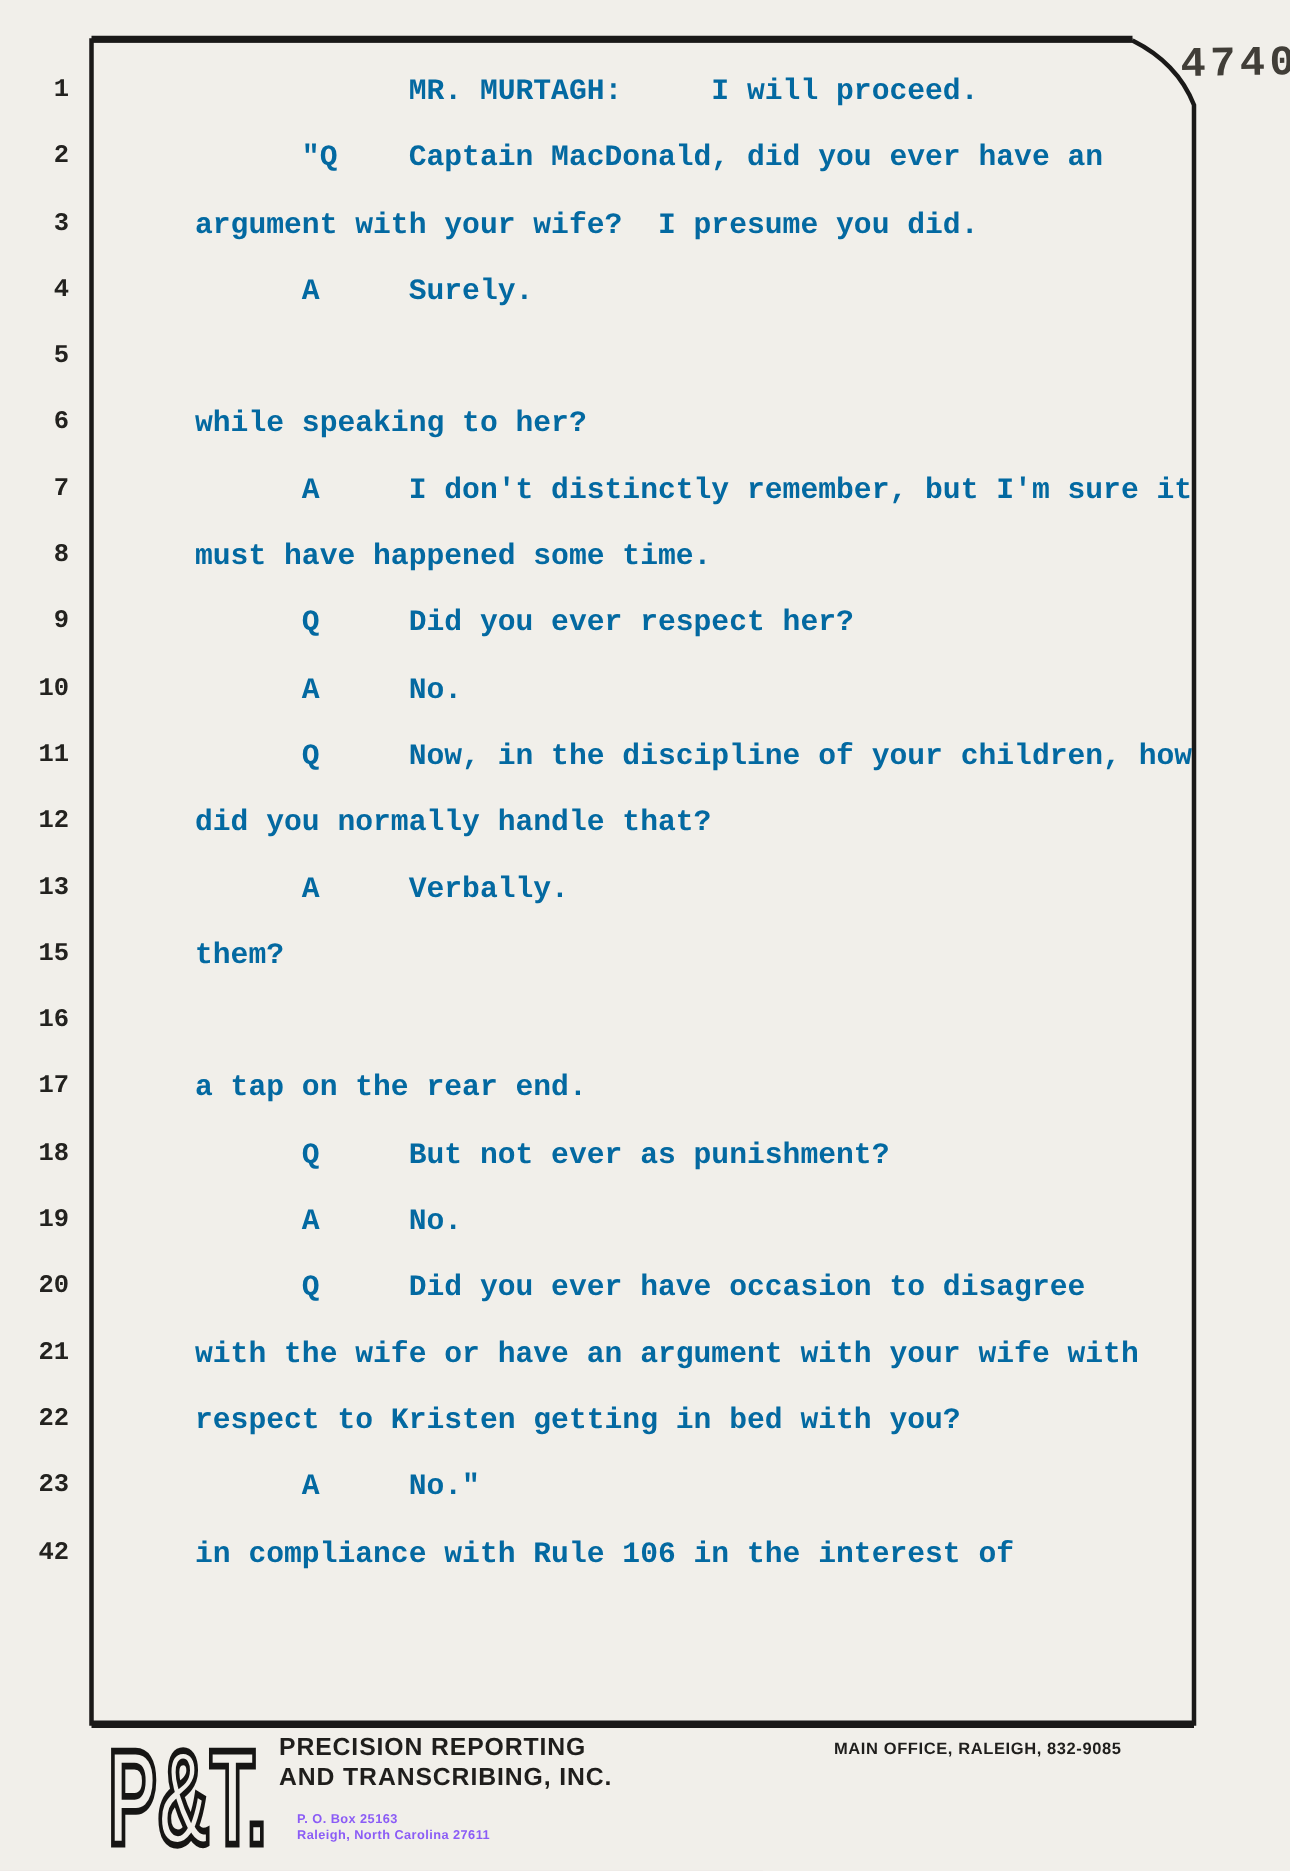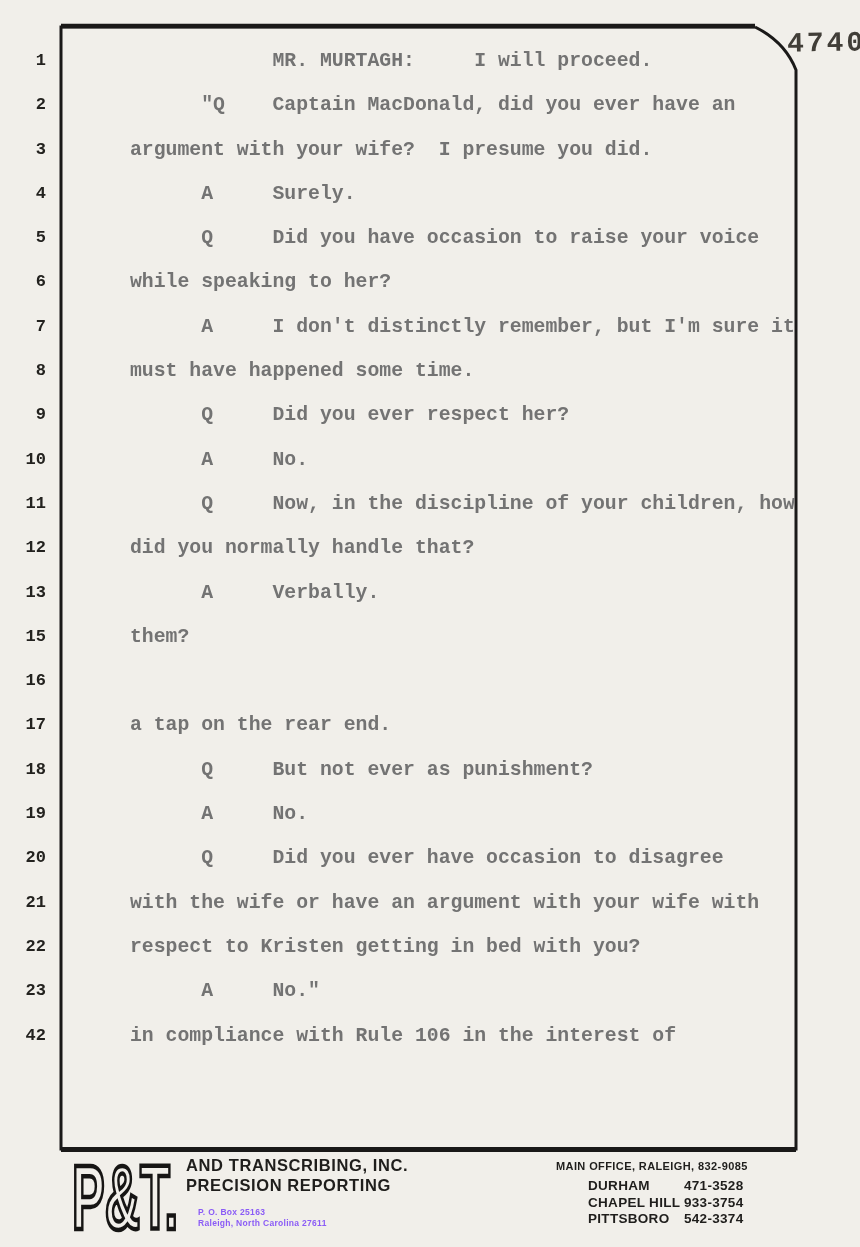--- a/index.html
+++ b/index.html
@@ -27,21 +27,21 @@
   .row .num{
     position:absolute;left:6px;top:0;width:40px;
     text-align:right;
     font-family:"Liberation Mono",monospace;
     font-weight:700;font-size:17px;color:#23221f;
   }
   .row .txt{
     position:absolute;left:130px;top:0;
     white-space:pre;
     font-family:"Liberation Mono",monospace;
-    font-weight:700;font-size:19.8px;color:#737373;
+    font-weight:700;font-size:19.8px;color:#0369a1;
   }
   
   .footer{position:absolute;left:0;top:1150px;width:860px;height:97px;}
   .logo{position:absolute;left:70px;top:3px;width:112px;height:92px;}
   .company{position:absolute;left:186px;top:6px;color:#1f1e1c;}
   .company .co-line{
     font-size:16.5px;font-weight:700;letter-spacing:0.6px;line-height:19.5px;
     white-space:nowrap;
   }
   .address{position:absolute;left:198px;top:57px;color:#8b5cf6;}
@@ -83,21 +83,20 @@
         <span class="txt">argument with your wife?  I presume you did.</span>
       </div>
 
       <div class="row">
         <span class="num">4</span>
         <span class="txt">      A     Surely.</span>
       </div>
 
       <div class="row">
         <span class="num">5</span>
-        <span class="txt">      Q     Did you have occasion to raise your voice</span>
       </div>
 
       <div class="row">
         <span class="num">6</span>
         <span class="txt">while speaking to her?</span>
       </div>
 
       <div class="row">
         <span class="num">7</span>
         <span class="txt">      A     I don't distinctly remember, but I'm sure it</span>
@@ -185,44 +184,27 @@
       </div>
     </div>
 
   <div class="footer">
 
     <svg class="logo" viewBox="0 0 112 92" xmlns="http://www.w3.org/2000/svg">
       <text x="2" y="76" font-family="Liberation Sans, sans-serif" font-weight="bold" font-size="90" textLength="106" lengthAdjust="spacingAndGlyphs" fill="#f1efea" stroke="#161514" stroke-width="4.5">P&amp;T.</text>
     </svg>
 
     <div class="company">
+      <div class="co-line">PRECISION REPORTING</div>
       <div class="co-line">AND TRANSCRIBING, INC.</div>
-      <div class="co-line">PRECISION REPORTING</div>
     </div>
 
     <div class="address">
       <div class="ad-line">P. O. Box 25163</div>
       <div class="ad-line">Raleigh, North Carolina  27611</div>
     </div>
 
     <div class="contacts">
       <div class="main-office">MAIN OFFICE, RALEIGH, 832-9085</div>
-      <div class="office-table">
-
-          <div class="office-row">
-            <span class="city">DURHAM</span>
-            <span class="phone">471-3528</span>
-          </div>
-
-          <div class="office-row">
-            <span class="city">CHAPEL HILL</span>
-            <span class="phone">933-3754</span>
-          </div>
-
-          <div class="office-row">
-            <span class="city">PITTSBORO</span>
-            <span class="phone">542-3374</span>
-          </div>
-        </div>
     </div>
 
   </div>
 </div>
 
 </body></html>

